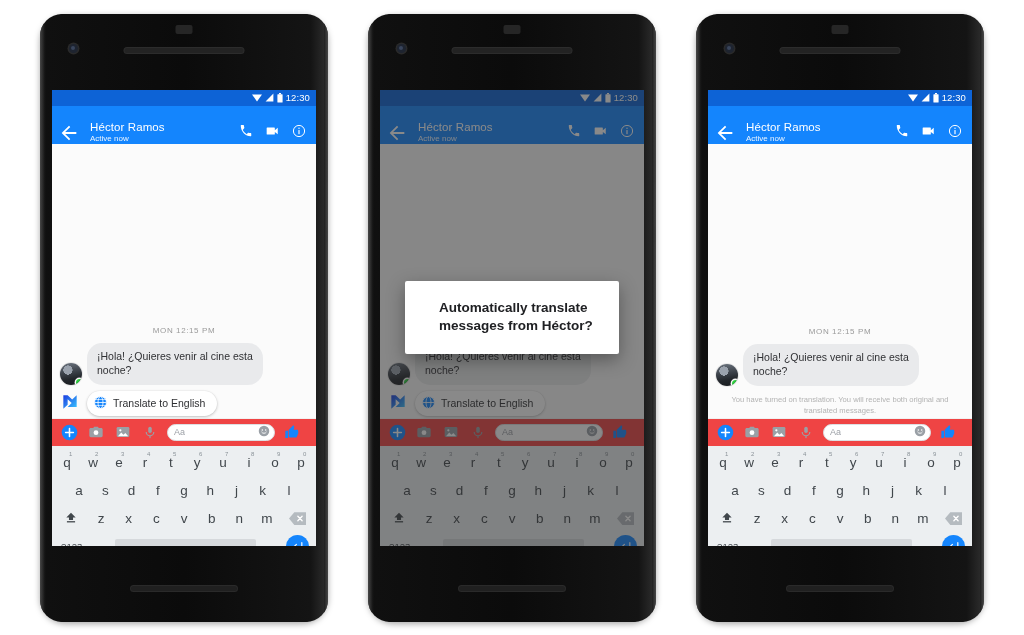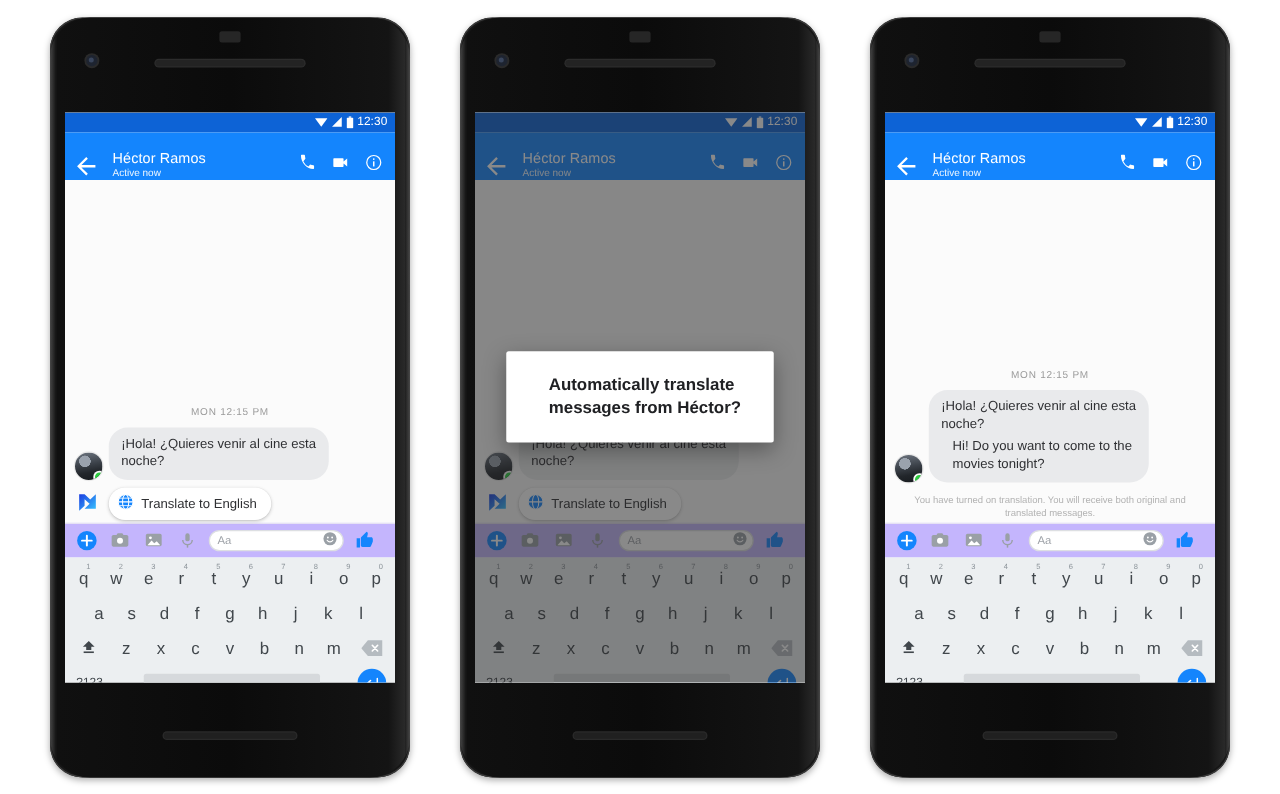--- a/index.html
+++ b/index.html
@@ -27,21 +27,21 @@
     border-radius: 26px;
     background: linear-gradient(100deg,#ララ);
     background: #161616;
     box-shadow: 0 0 0 1px #3a3a3a inset, 0 2px 6px rgba(0,0,0,.35);
     padding: 0;
     flex: 0 0 auto;
   }
   .phone-body {
     position: absolute;
     inset: 0;
-    border-radius: 32px;
+    border-radius: 22px;
     background:
       linear-gradient(90deg,#2e2e2e 0px,#101010 6px,#0b0b0b 50%,#141414 94%,#303030 100%);
     overflow: hidden;
   }
   .phone-body::before{
     content:"";
     position:absolute; left:0; top:0; bottom:0; width:4px;
     background:linear-gradient(90deg,#4a4a4a,#1d1d1d);
     opacity:.9;
   }
@@ -175,21 +175,21 @@
     box-shadow: 0 1px 3px rgba(0,0,0,.22), 0 0 0 .5px rgba(0,0,0,.04);
   }
   .sysnote {
     text-align:center; font-size:7.6px; color:#b3b3b3;
     line-height:1.45; margin-top:8px; padding: 0 14px;
   }
 
   
   .composer {
     height: 28px;
-    background:#c4b5fd;
+    background:#ef4444;
     display:flex; align-items:center; gap:0px;
     padding: 0 7px;
     border-top: 1px solid #f1f1f1;
   }
   .composer .ico { width:20px; height:20px; display:flex; align-items:center; justify-content:center; flex:0 0 auto; margin-right:7px;}
   .inputpill {
     flex:1 1 auto; height:17px; border-radius:9px;
     background:#fff; border:1px solid #dddfe2;
     display:flex; align-items:center; padding: 0 6px;
     font-size:9px; color:#9ea2a8;
@@ -802,21 +802,20 @@
             </span>
           </div>
         </div>
 
         <div class="thread tall">
           <div class="daystamp">MON 12:15 PM</div>
           <div class="msg-row">
             <div class="avatar"></div>
             <div class="bubble">
               <div>¡Hola! ¿Quieres venir al cine esta noche?</div>
-              <div class="translated">Hi! Do you want to come to the movies tonight?</div>
             </div>
           </div>
           <div class="sysnote">You have turned on translation. You will receive both original and translated messages.</div>
         </div>
 
         <div class="composer">
           <span class="ico">
             <svg width="17" height="17" viewBox="0 0 24 24">
                 <circle cx="12" cy="12" r="11" fill="#1485fd"></circle>
                 <path d="M12 6.5v11M6.5 12h11" stroke="#fff" stroke-width="2.2" stroke-linecap="round"></path>

